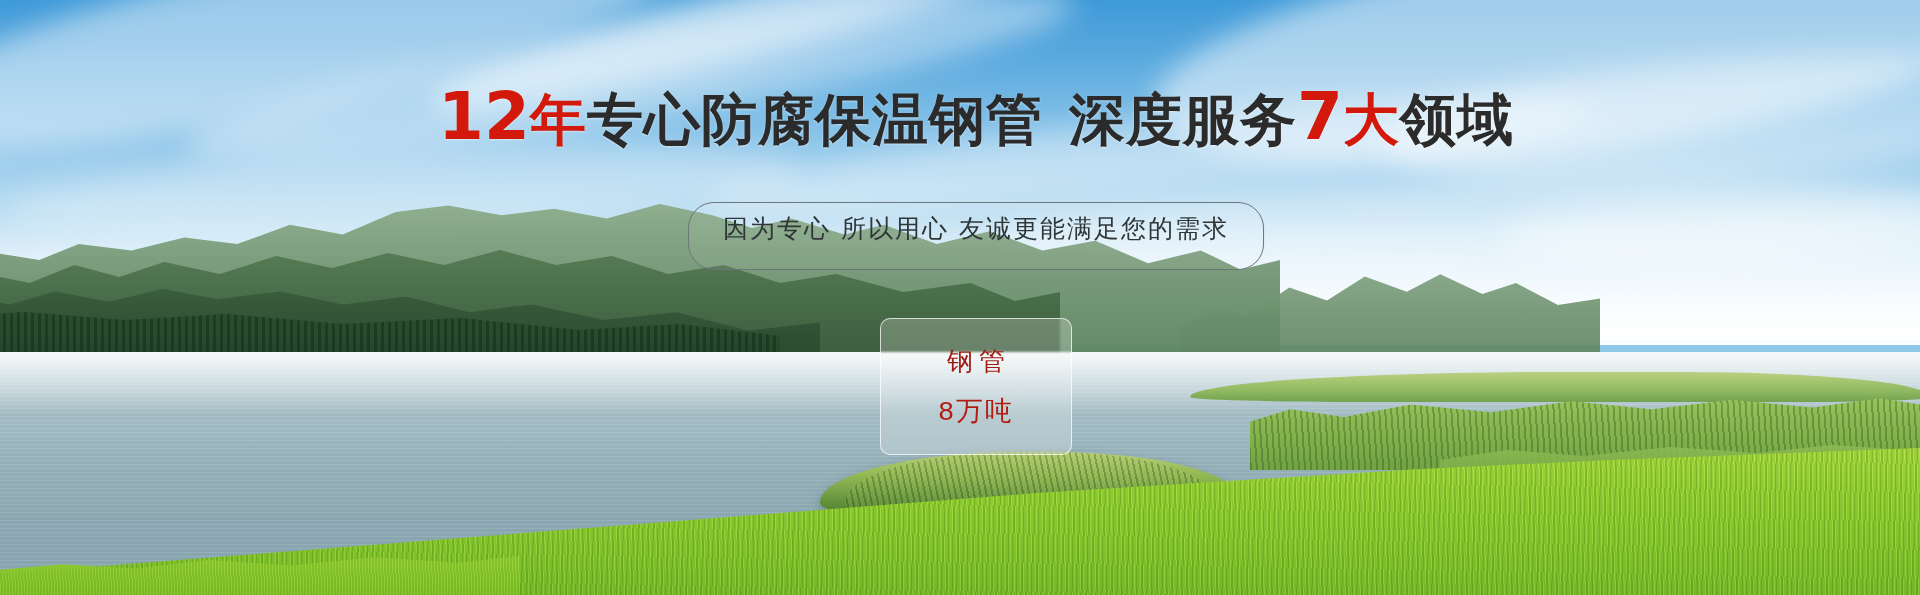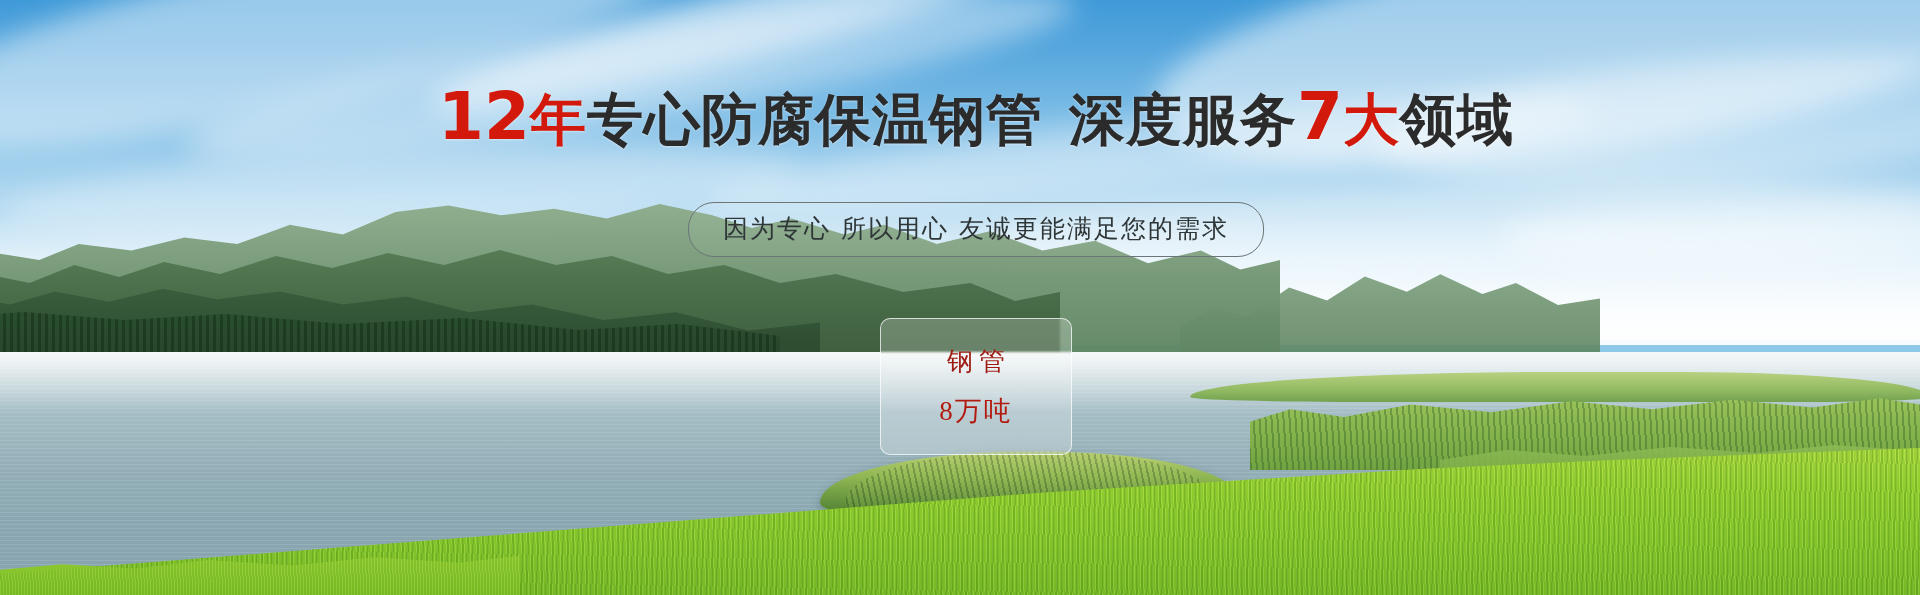--- a/index.html
+++ b/index.html
@@ -179,21 +179,21 @@
   }
   .headline .red{color:#d2190b;}
   .headline .num{
     font-size:66px;
     letter-spacing:0px;
   }
   .headline .gap{display:inline-block;width:26px;}
 
   .subtitle-pill{
     position:absolute;left:50%;top:202px;transform:translateX(-50%);
-    padding:9px 34px 11px;
+    padding:9px 34px 24px;
     border:1px solid #6c7578;
     border-radius:26px;
     font-family:"DejaVu Sans","Liberation Sans",sans-serif;
     font-size:25px;
     letter-spacing:2px;
     color:#2f3638;
     white-space:nowrap;
     background:rgba(255,255,255,.06);
   }
 
@@ -215,21 +215,21 @@
   }
   .card .c-label{
     font-family:Liberation Sans, sans-serif;
     font-size:26px;
     letter-spacing:6px;
     text-indent:6px;
     color:#9e1b12;
     white-space:nowrap;
   }
   .card .c-value{
-    font-family:Liberation Serif, serif;
+    font-family:Liberation Mono, monospace;
     font-size:27px;
     letter-spacing:2px;
     color:#b21c10;
     white-space:nowrap;
     text-align:center;
   }
   .card .c-value sup{font-size:16px;vertical-align:super;letter-spacing:0;}
 </style>
 </head>
 <body>

